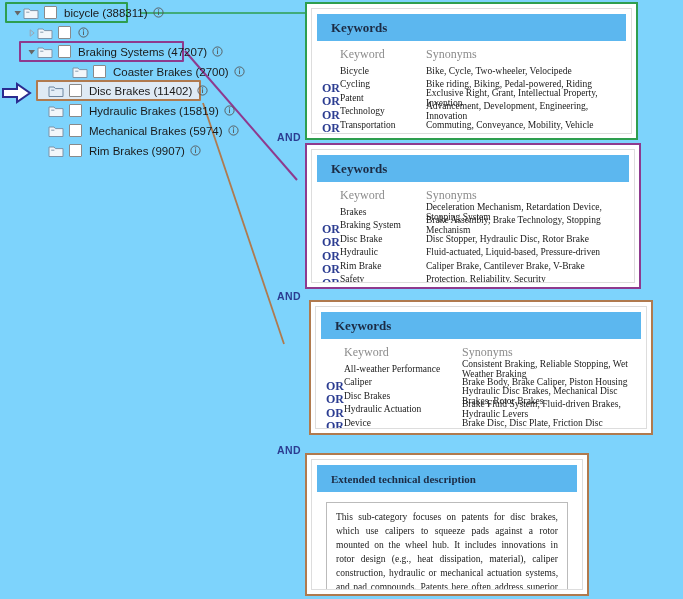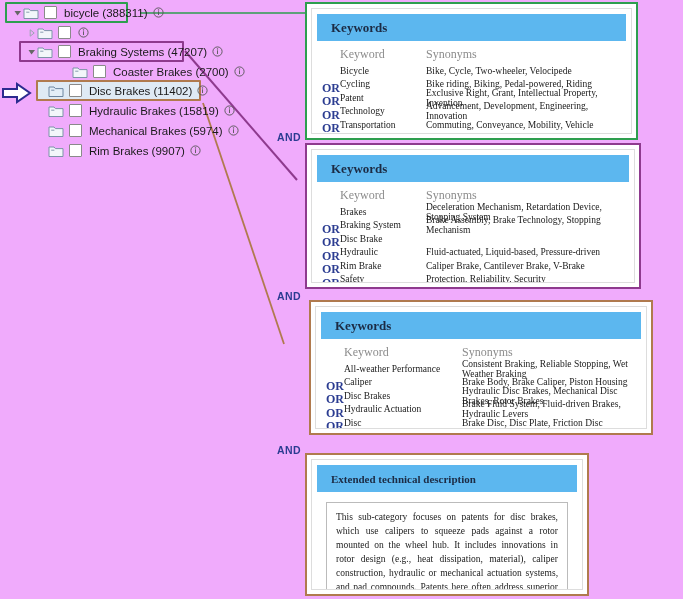--- a/index.html
+++ b/index.html
@@ -8,21 +8,21 @@
     background: #ffffff;
   }
   body {
     font-family: "Liberation Sans", sans-serif;
     -webkit-font-smoothing: antialiased;
   }
   #screen {
     position: relative;
     width: 683px;
     height: 599px;
-    background: #f0abfc;
+    background: #7dd3fc;
     overflow: hidden;
   }
 
   
   #connectors {
     position: absolute;
     left: 0; top: 0;
     width: 683px; height: 599px;
     pointer-events: none;
   }
@@ -423,20 +423,21 @@
           <span class="kw-syn">Deceleration Mechanism, Retardation Device, Stopping System</span>
         </div>
         <div class="kw-row">
           <span class="kw-or">OR</span>
           <span class="kw-name">Braking System</span>
           <span class="kw-syn">Brake Assembly, Brake Technology, Stopping Mechanism</span>
         </div>
         <div class="kw-row">
           <span class="kw-or">OR</span>
           <span class="kw-name">Disc Brake</span>
+          <span class="kw-syn">Disc Stopper, Hydraulic Disc, Rotor Brake</span>
         </div>
         <div class="kw-row">
           <span class="kw-or">OR</span>
           <span class="kw-name">Hydraulic</span>
           <span class="kw-syn">Fluid-actuated, Liquid-based, Pressure-driven</span>
         </div>
         <div class="kw-row">
           <span class="kw-or">OR</span>
           <span class="kw-name">Rim Brake</span>
           <span class="kw-syn">Caliper Brake, Cantilever Brake, V-Brake</span>
@@ -475,21 +476,21 @@
           <span class="kw-name">Disc Brakes</span>
           <span class="kw-syn">Hydraulic Disc Brakes, Mechanical Disc Brakes, Rotor Brakes</span>
         </div>
         <div class="kw-row">
           <span class="kw-or">OR</span>
           <span class="kw-name">Hydraulic Actuation</span>
           <span class="kw-syn">Brake Fluid System, Fluid-driven Brakes, Hydraulic Levers</span>
         </div>
         <div class="kw-row">
           <span class="kw-or">OR</span>
-          <span class="kw-name">Disc</span>
+          <span class="kw-name">Device</span>
           <span class="kw-syn">Brake Disc, Disc Plate, Friction Disc</span>
         </div>
       </div>
     </div>
   </div>
 
   <div class="panel brown" style="left:305px; top:453px; width:284px; height:143px;">
     <div class="panel-inner">
       <div class="panel-header small">
         <span>Extended technical description</span>

